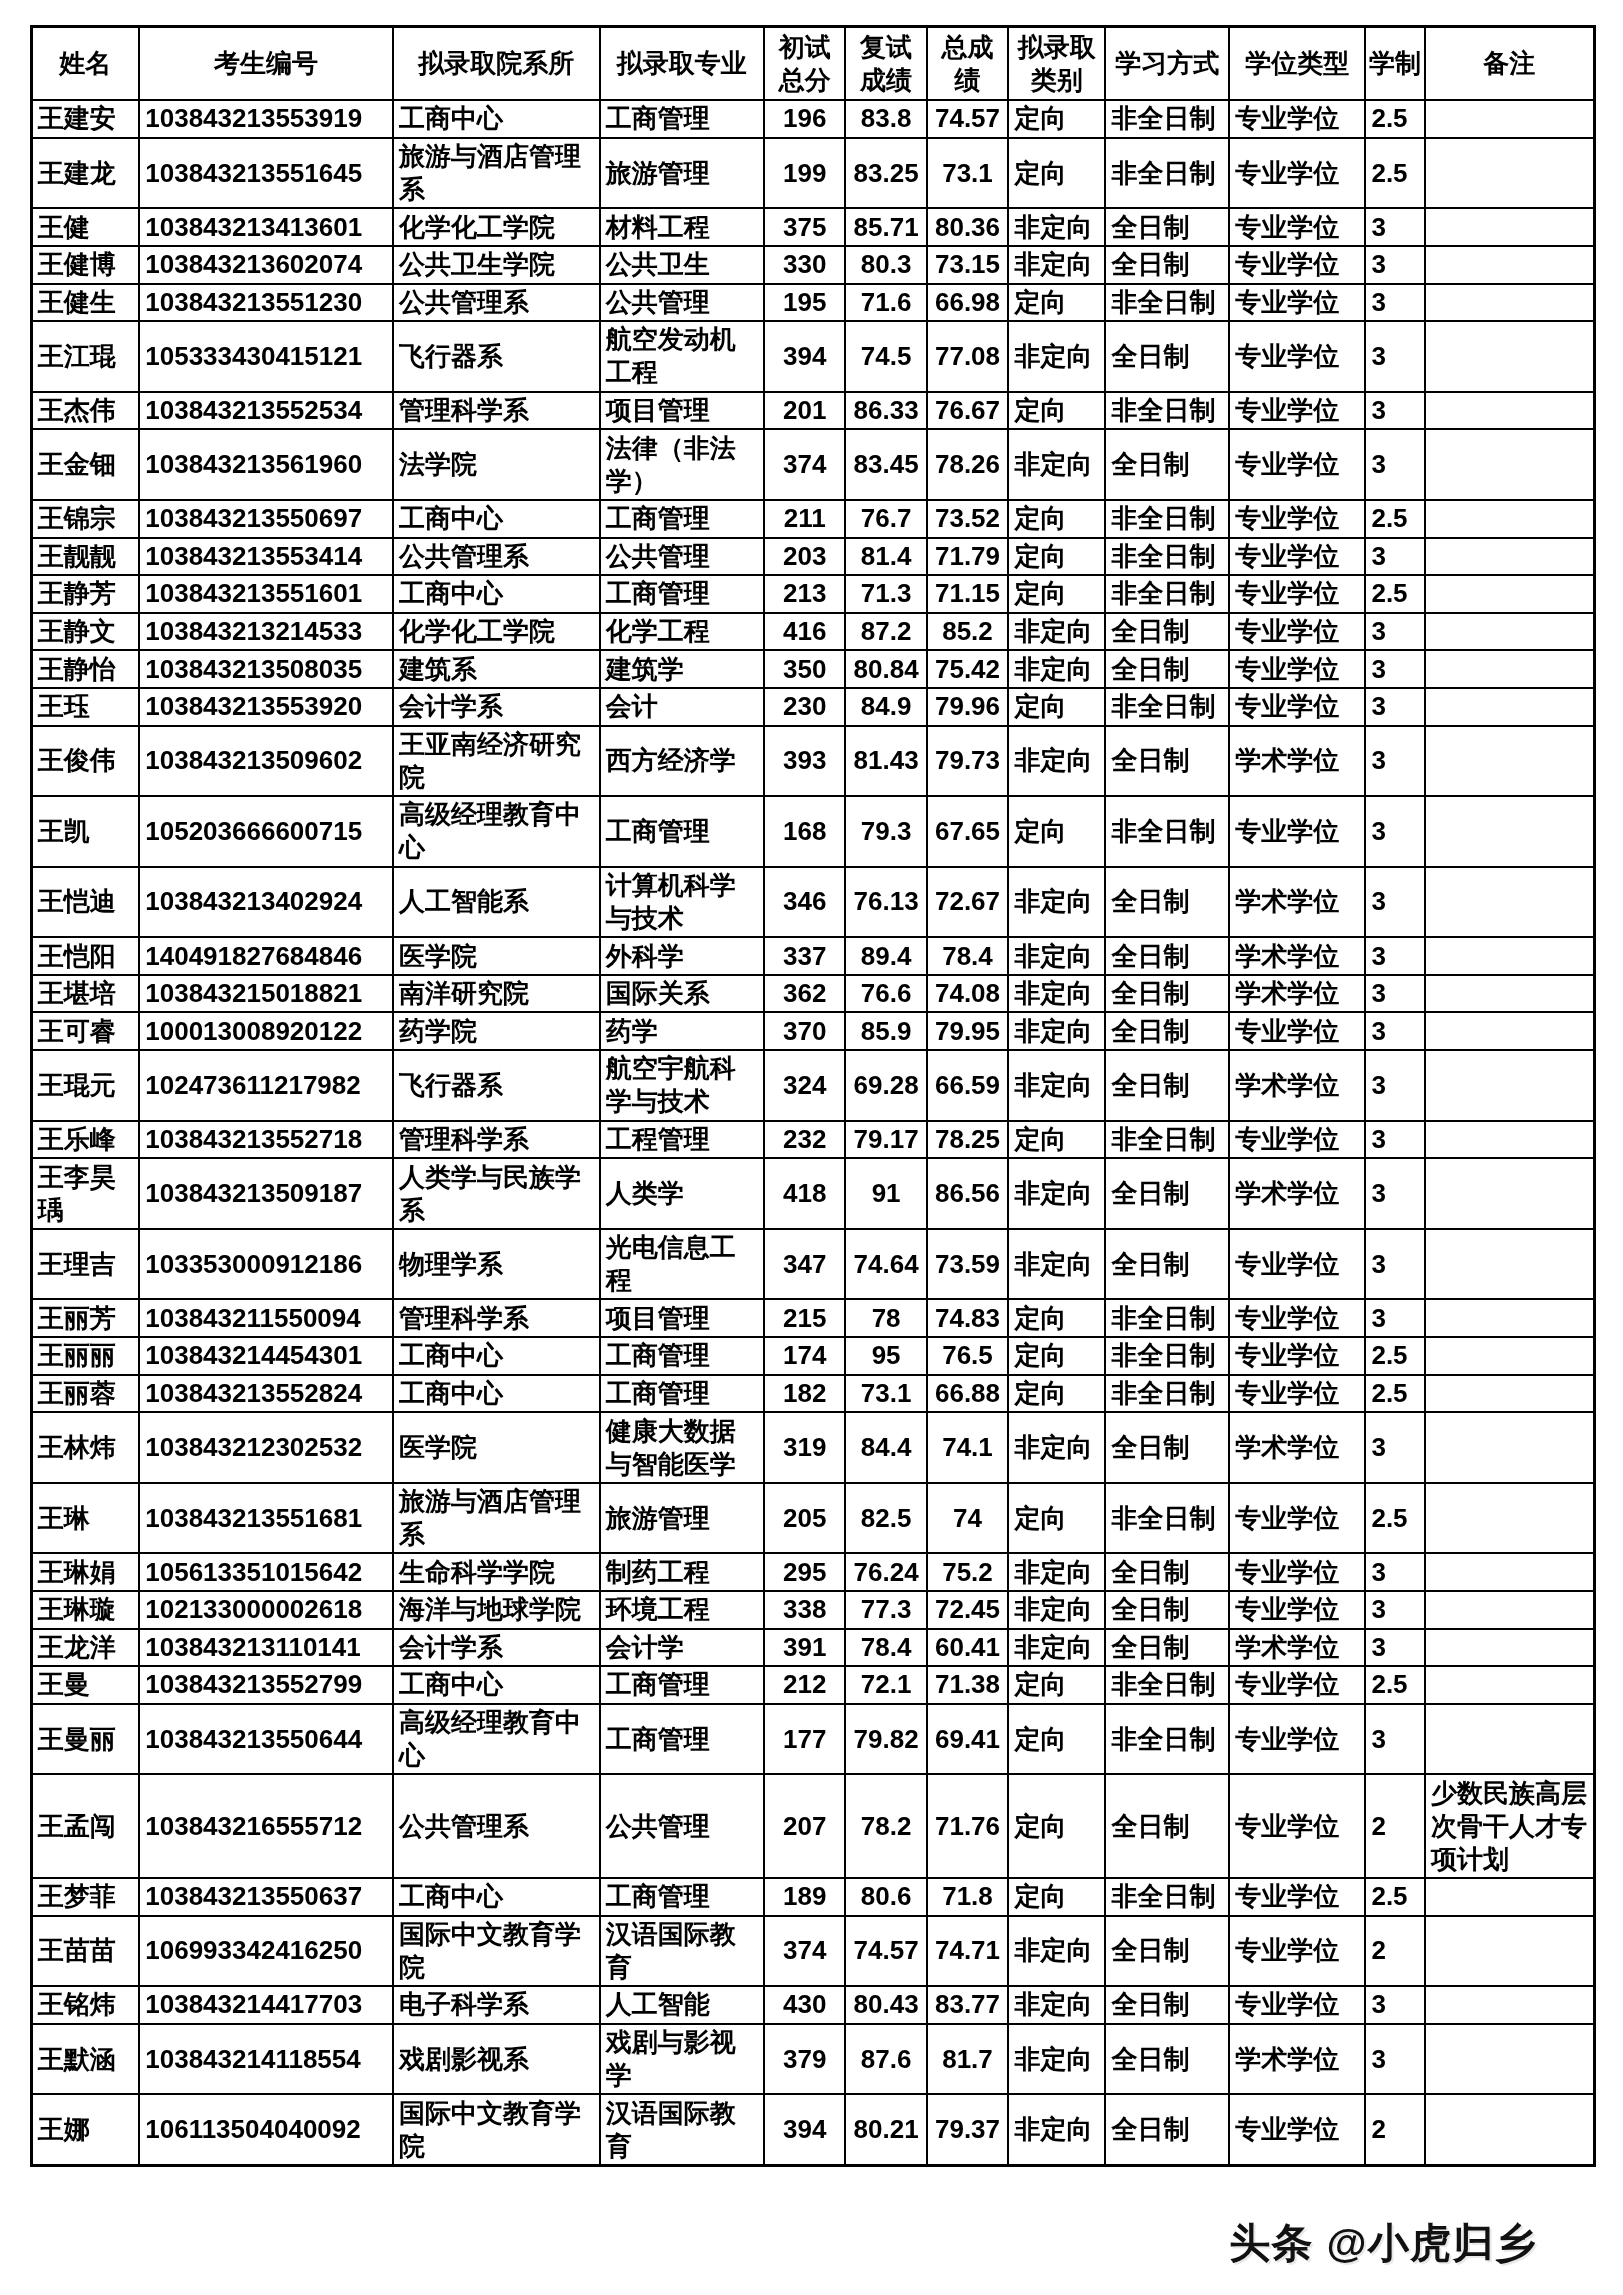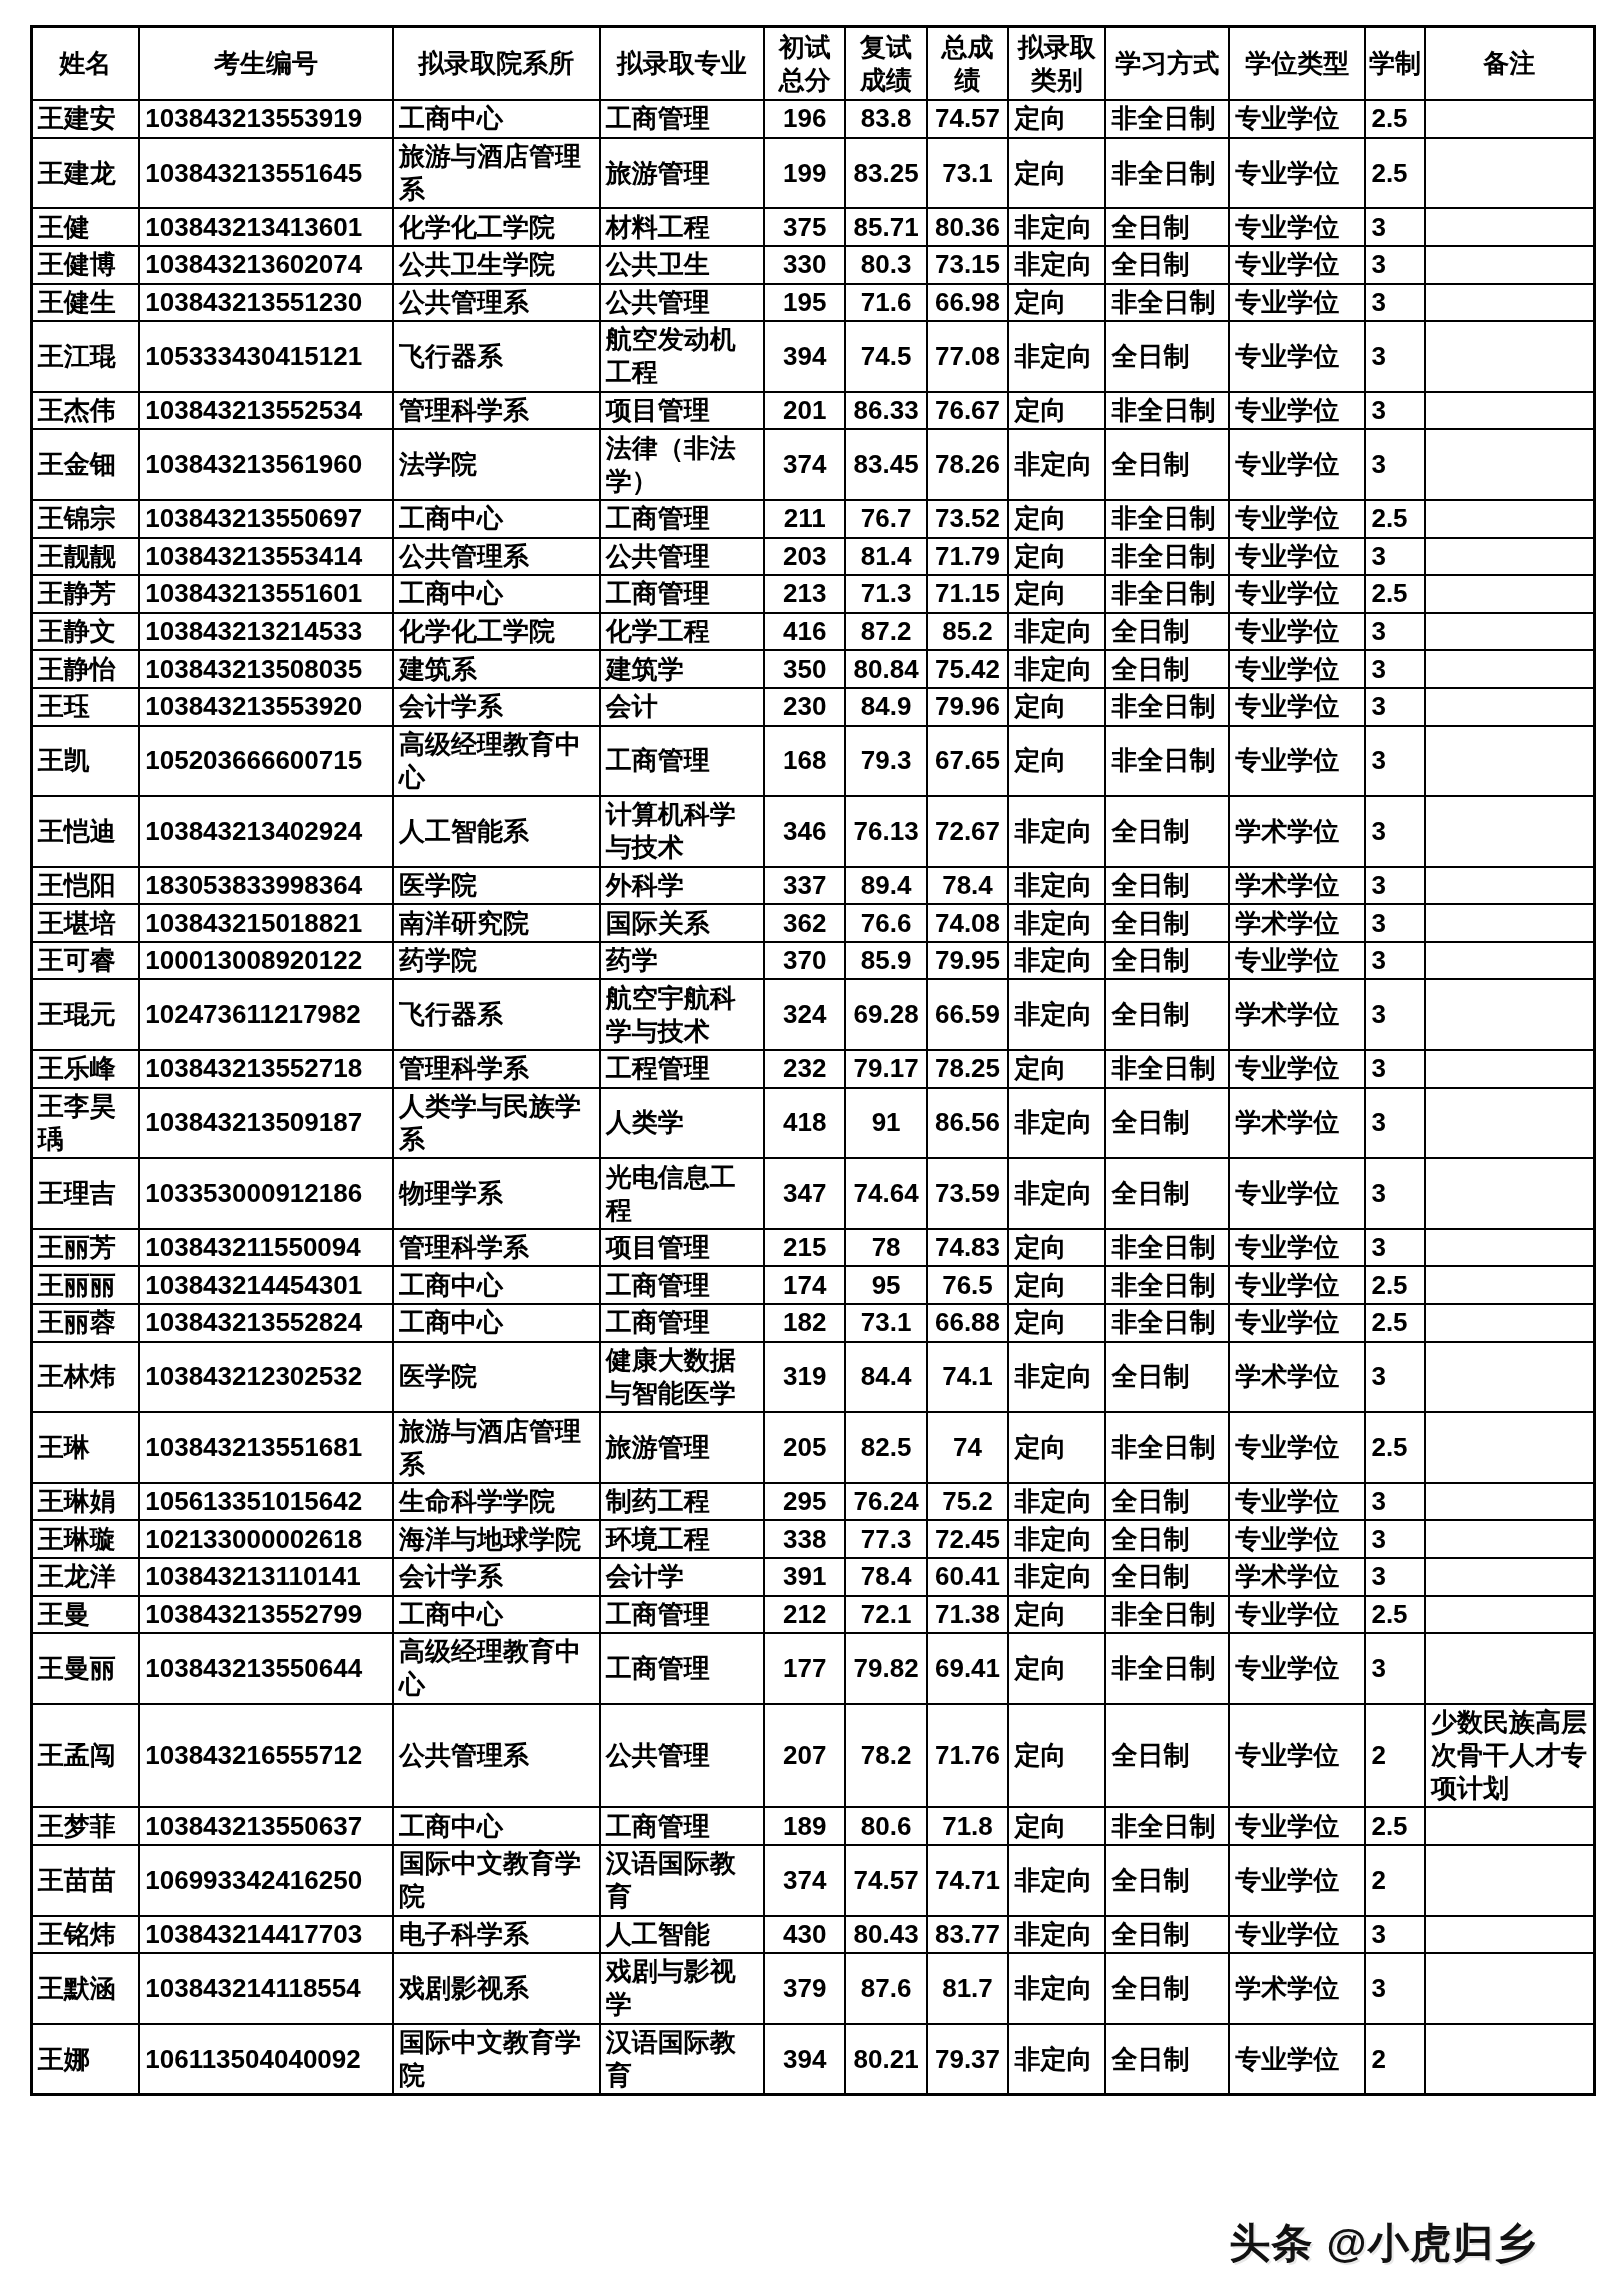--- a/index.html
+++ b/index.html
@@ -254,20 +254,34 @@
           <td class="c">230</td>
           <td class="c">84.9</td>
           <td class="c">79.96</td>
           <td>定向</td>
           <td>非全日制</td>
           <td>专业学位</td>
           <td>3</td>
           <td></td>
         </tr>
         <tr>
+          <td>王俊伟</td>
+          <td>103843213509602</td>
+          <td>王亚南经济研究院</td>
+          <td>西方经济学</td>
+          <td class="c">393</td>
+          <td class="c">81.43</td>
+          <td class="c">79.73</td>
+          <td>非定向</td>
+          <td>全日制</td>
+          <td>学术学位</td>
+          <td>3</td>
+          <td></td>
+        </tr>
+        <tr>
           <td>王凯</td>
           <td>105203666600715</td>
           <td>高级经理教育中心</td>
           <td>工商管理</td>
           <td class="c">168</td>
           <td class="c">79.3</td>
           <td class="c">67.65</td>
           <td>定向</td>
           <td>非全日制</td>
           <td>专业学位</td>
@@ -283,21 +297,21 @@
           <td class="c">76.13</td>
           <td class="c">72.67</td>
           <td>非定向</td>
           <td>全日制</td>
           <td>学术学位</td>
           <td>3</td>
           <td></td>
         </tr>
         <tr>
           <td>王恺阳</td>
-          <td>183053833998364</td>
+          <td>140491827684846</td>
           <td>医学院</td>
           <td>外科学</td>
           <td class="c">337</td>
           <td class="c">89.4</td>
           <td class="c">78.4</td>
           <td>非定向</td>
           <td>全日制</td>
           <td>学术学位</td>
           <td>3</td>
           <td></td>

